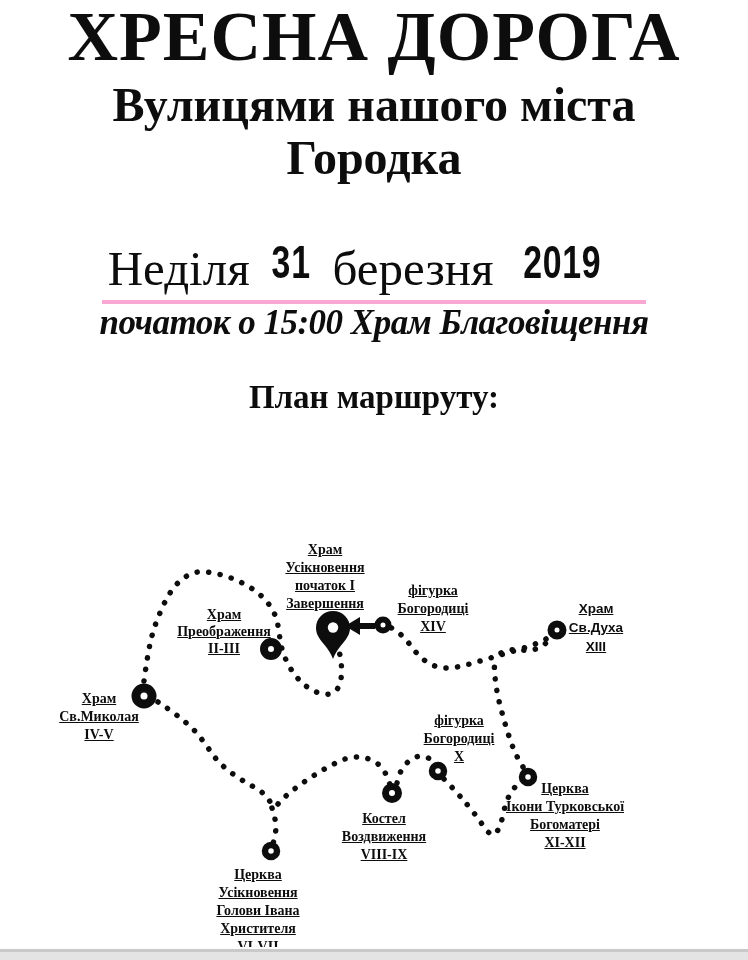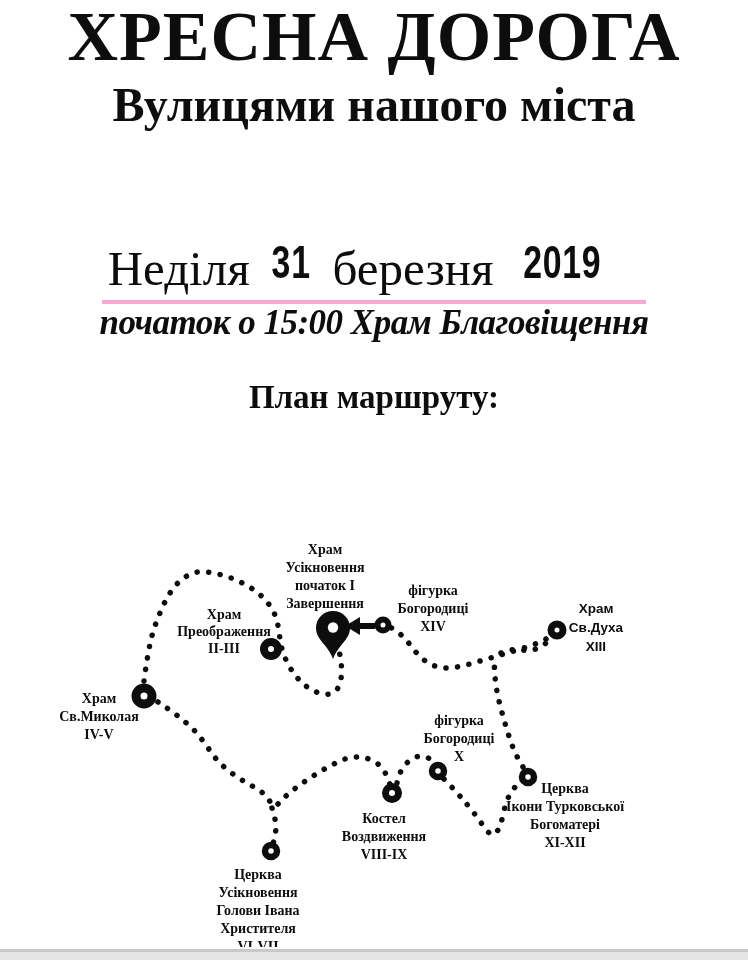--- a/index.html
+++ b/index.html
@@ -28,35 +28,36 @@
   .start-line{top:303px;font-size:35px;font-weight:bold;font-style:italic;letter-spacing:-0.5px;}
   .map-heading{top:379px;font-size:33px;font-weight:bold;}
   .map{position:absolute;left:0;top:0;width:748px;height:960px;}
   .route-svg{position:absolute;left:0;top:0;}
   .route{fill:none;stroke:#0d0d0d;stroke-width:5.5;stroke-linecap:round;stroke-dasharray:0.1 11.5;}
   .ring{fill:#fff;stroke:#0d0d0d;}
   .slabel{
     position:absolute;transform:translateX(-50%);text-align:center;
     font-size:14px;font-weight:bold;line-height:18px;white-space:nowrap;
   }
-  .slabel span{display:block;}
+  .slabel span{display:block;text-decoration:underline;}
   .slabel.sans{font-family:"Liberation Sans",sans-serif;font-size:13.5px;line-height:19px;}
   .slabel.tight{line-height:17px;}
   .footer-strip{
     position:absolute;left:0;top:947px;width:748px;height:13px;
     background:linear-gradient(#fdfdfd 0 2px,#c9c9c9 2px 5px,#e4e4e4 5px 13px);
   }
 </style>
 </head>
 <body>
 
 <div class="page">
 
   <h1 class="abs poster-title">ХРЕСНА ДОРОГА</h1>
   <div class="abs subtitle subtitle1">Вулицями нашого міста</div>
+  <div class="abs subtitle subtitle2">Городка</div>
 
   <div class="abs date-line">
     <span class="date-inner">
       <span>Неділя</span>
       <span class="date-num">31</span>
       <span>березня</span>
       <span class="date-num">2019</span>
     </span>
   </div>
 

